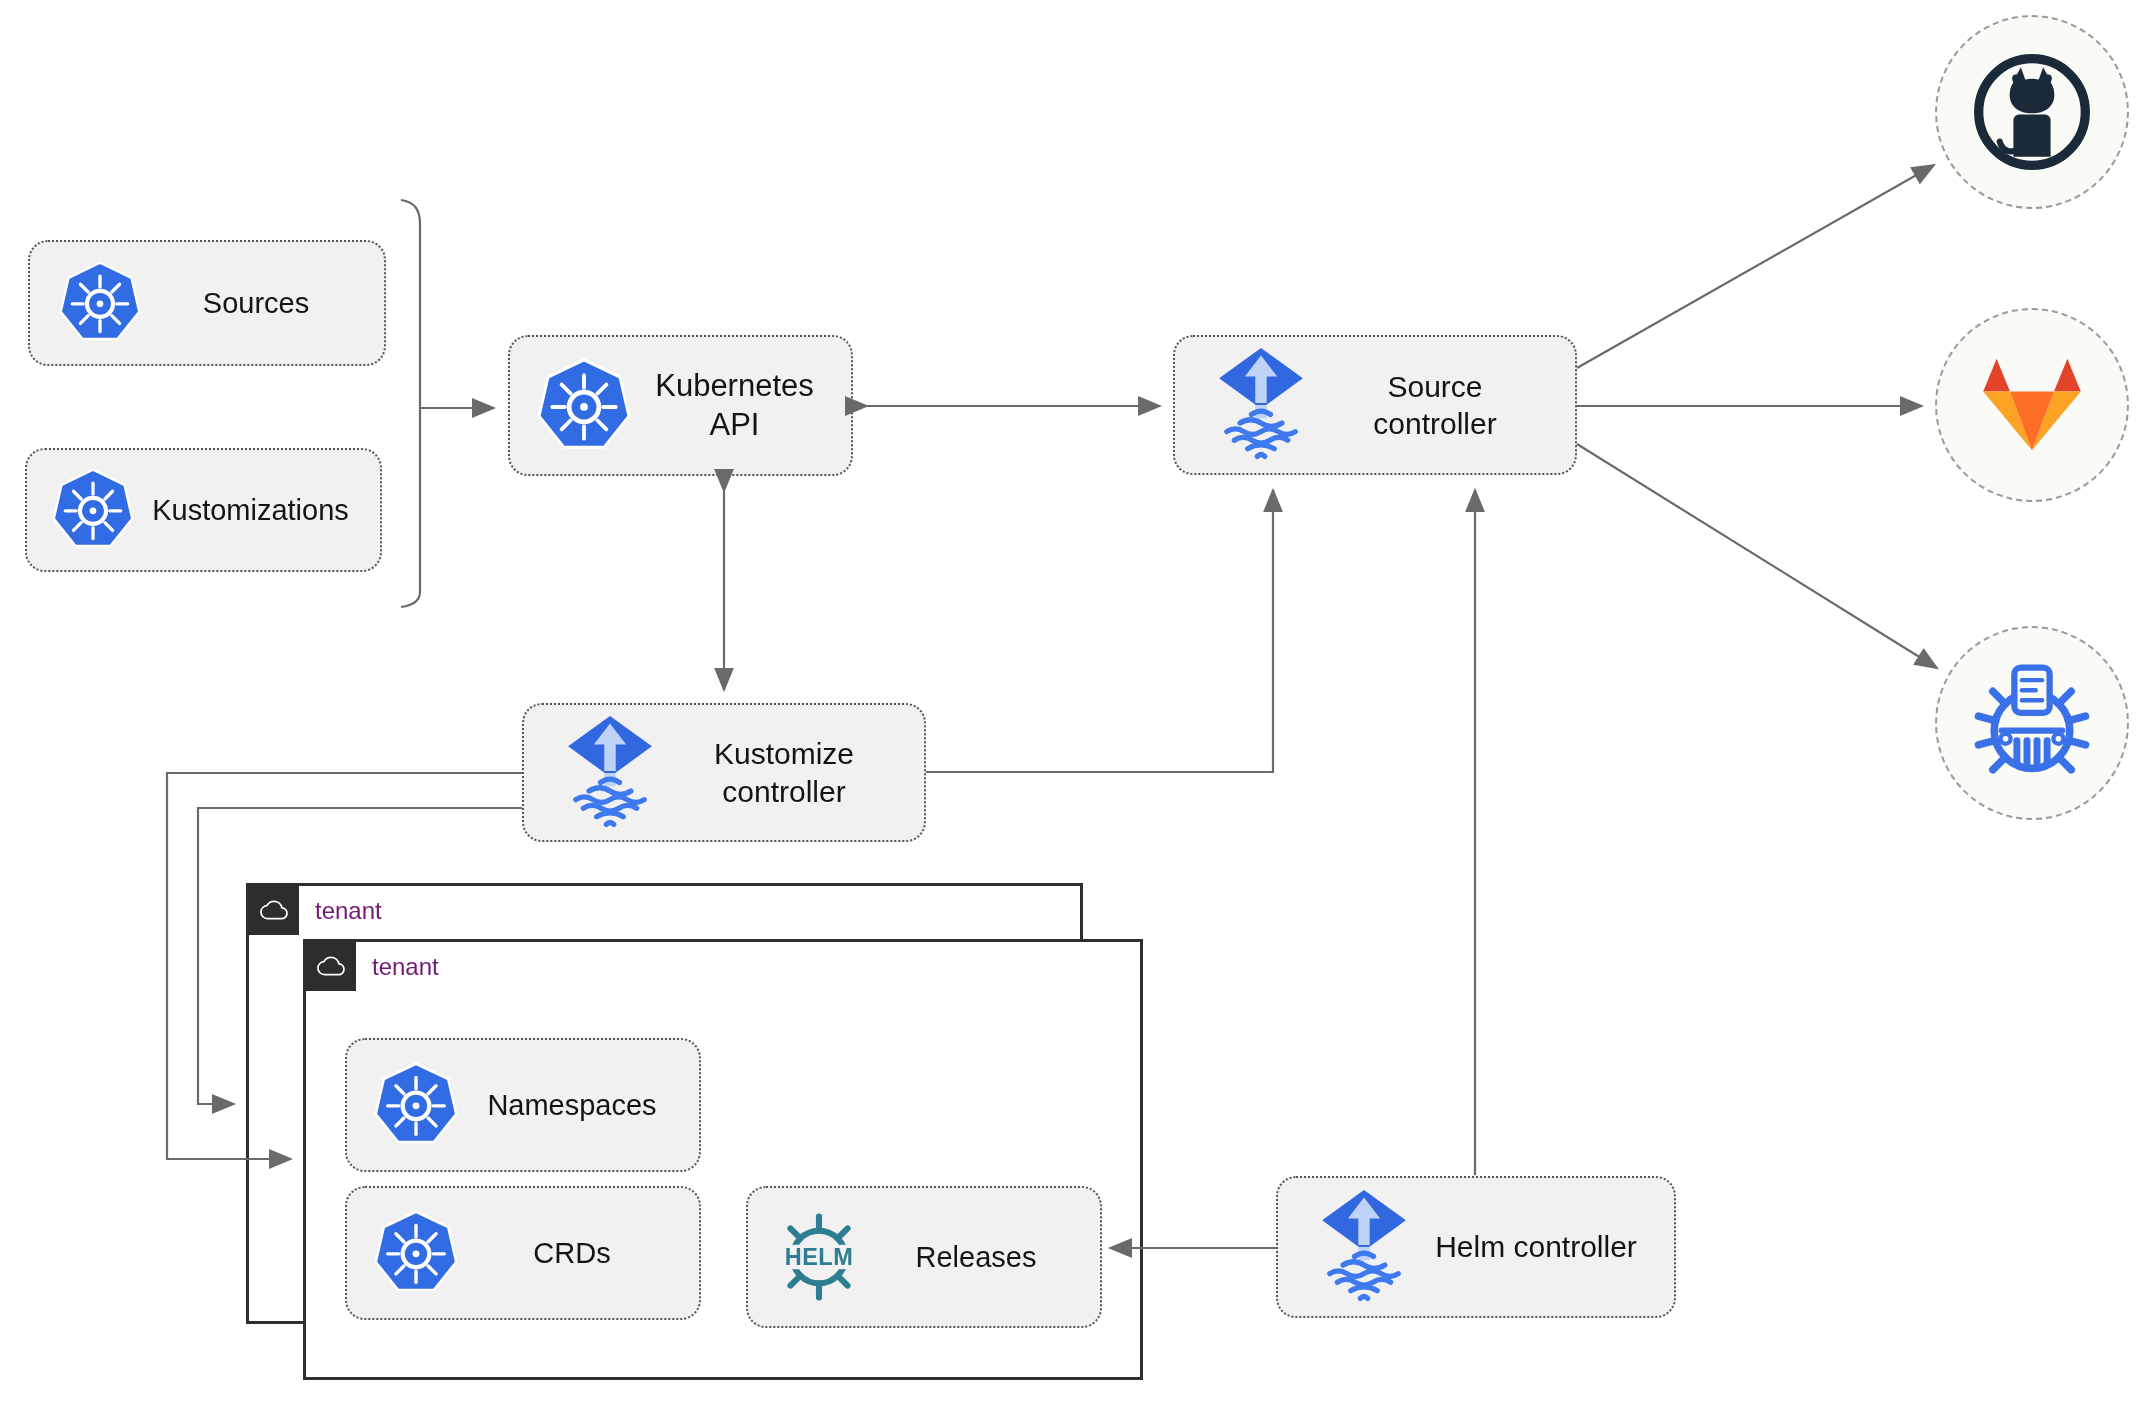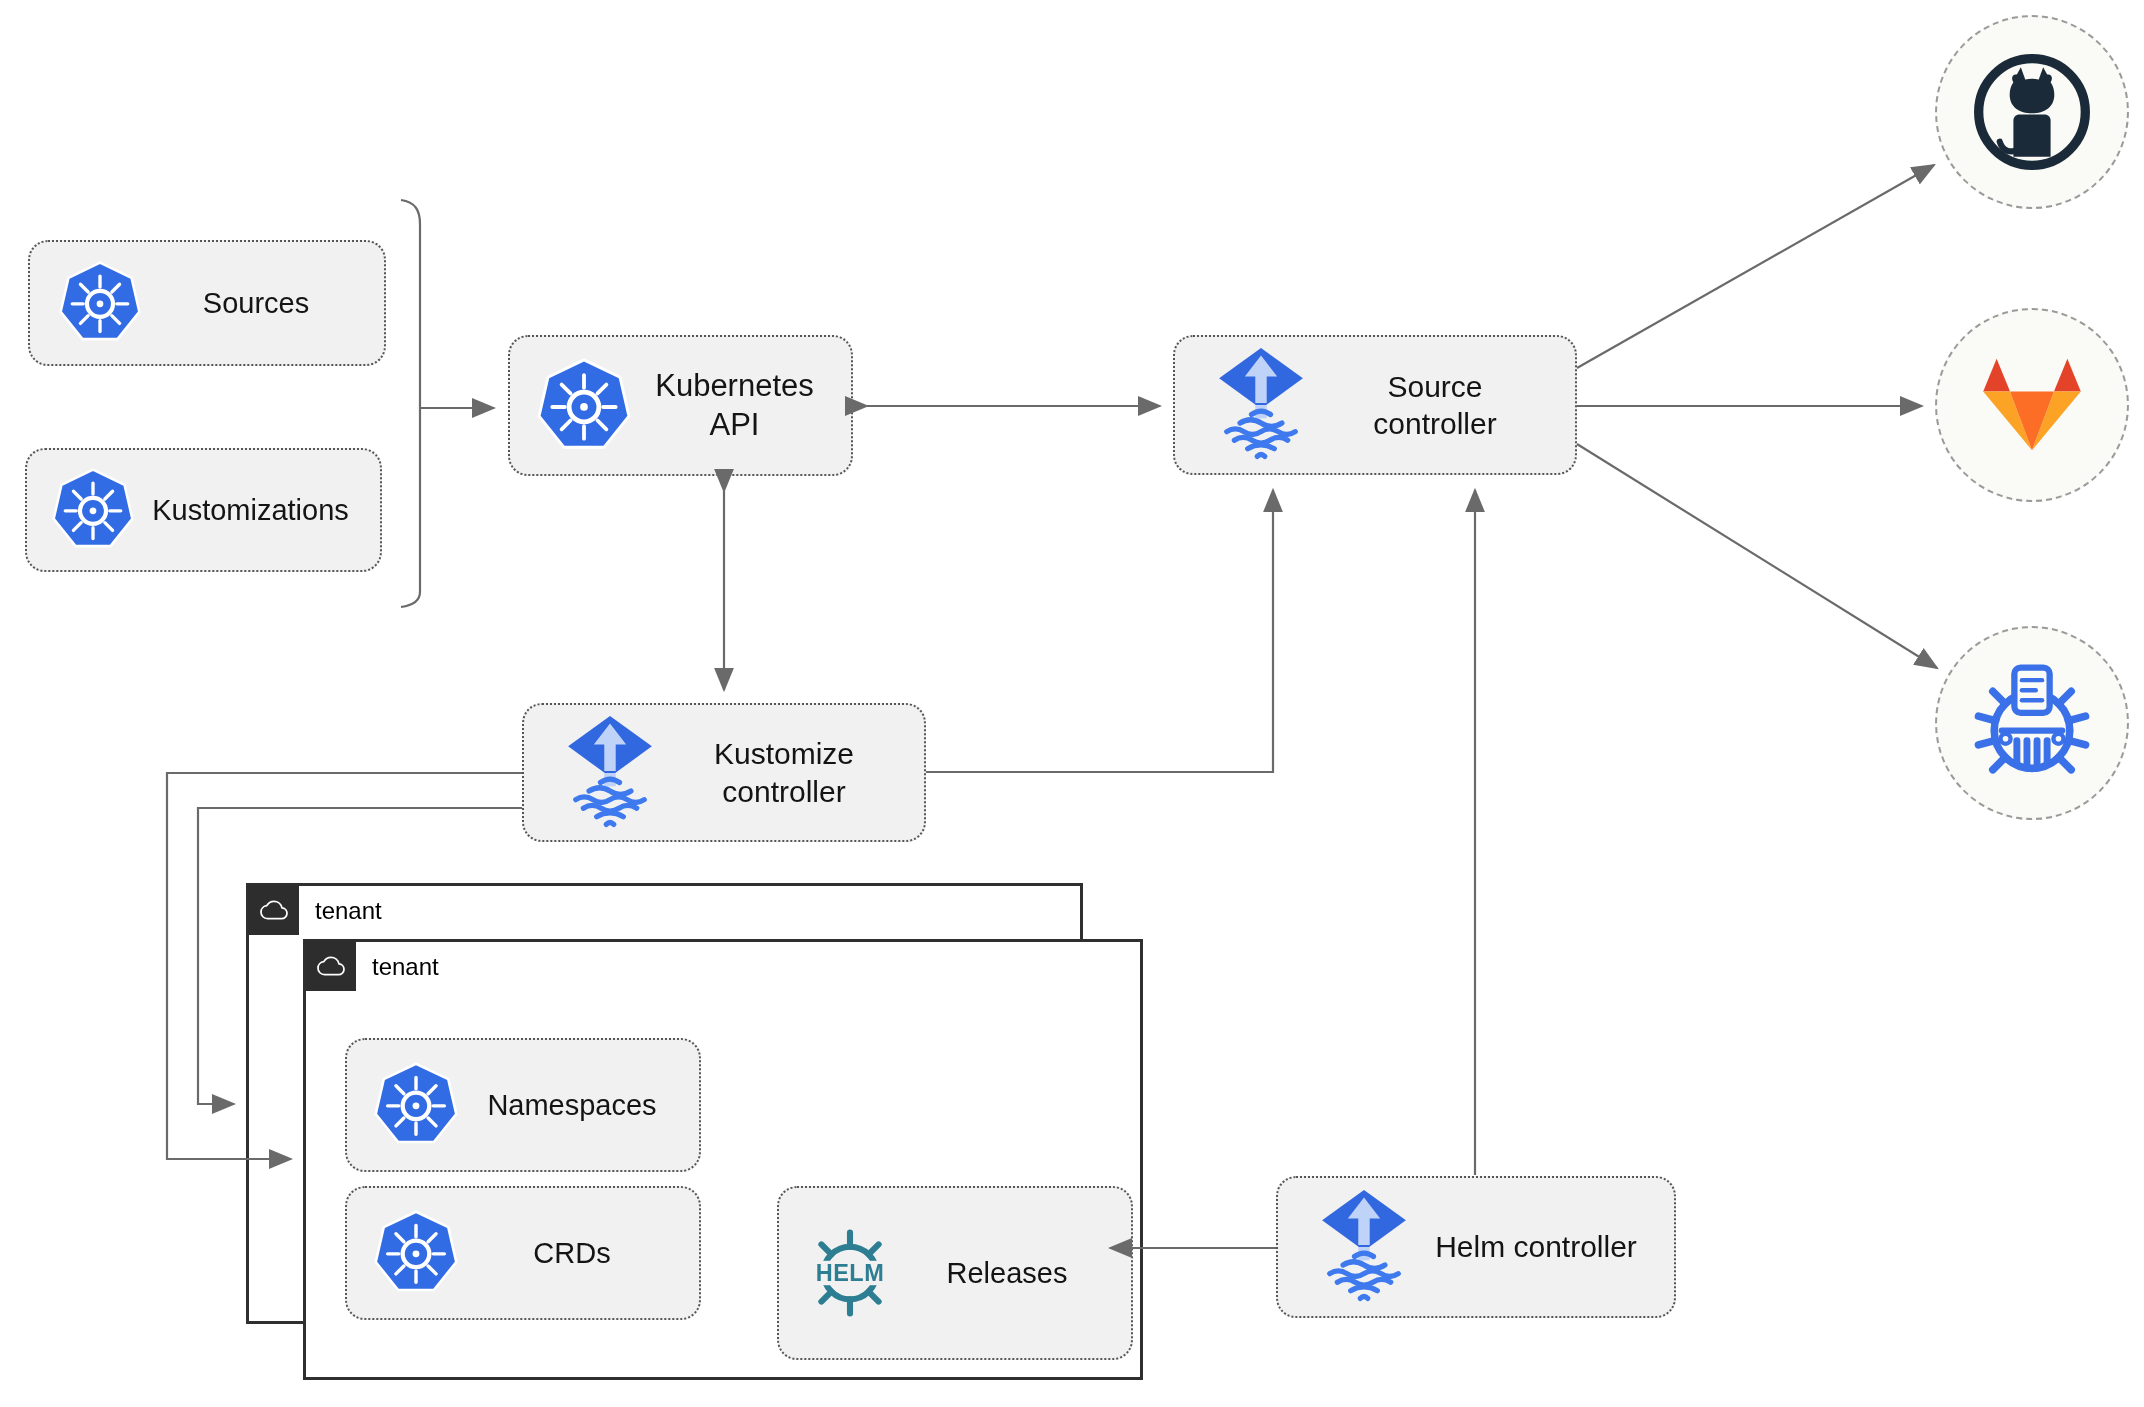--- a/index.html
+++ b/index.html
@@ -19,21 +19,21 @@
   .pill .icon-wrap{flex:0 0 auto;display:flex;align-items:center;justify-content:center;}
   
   .tenant{
     position:absolute;background:#ffffff;border:3px solid #2F2F2F;box-sizing:border-box;
   }
   .tenant .thead{
     position:absolute;top:-1px;left:-1px;width:51px;height:50px;background:#2D2D2D;
     display:flex;align-items:center;justify-content:center;
   }
   .tenant .tlabel{
-    position:absolute;top:11px;left:66px;font-size:24px;color:#000000;
+    position:absolute;top:11px;left:66px;font-size:24px;color:#701a75;
   }
   
   .ext-circle{
     position:absolute;width:194px;height:194px;border-radius:50%;
     background:#FAFAF6;border:2.5px dashed #9a9a9a;box-sizing:border-box;
     display:flex;align-items:center;justify-content:center;
   }
   
   #connectors{position:absolute;left:0;top:0;z-index:10;pointer-events:none;}
   .z1{z-index:1}.z2{z-index:2}.z3{z-index:3}.z4{z-index:4}
@@ -231,21 +231,21 @@
 
   <div class="pill z4" style="left:345px;top:1186px;width:356px;height:134px;">
     <span class="icon-wrap" style="margin-left:26px;">
       <svg width="86" height="86">
           <use href="#sym-k8s"></use>
         </svg>
     </span>
     <span class="nlabel">CRDs</span>
   </div>
 
-  <div class="pill z4" style="left:777px;top:1186px;width:356px;height:174px;">
+  <div class="pill z4" style="left:746px;top:1186px;width:356px;height:142px;">
     <span class="icon-wrap" style="margin-left:24px;">
       <svg width="94" height="94">
           <use href="#sym-helm"></use>
         </svg>
     </span>
     <span class="nlabel">Releases</span>
   </div>
 
   <div class="ext-circle z3" style="left:1935px;top:15px;">
     <svg width="124" height="124">

